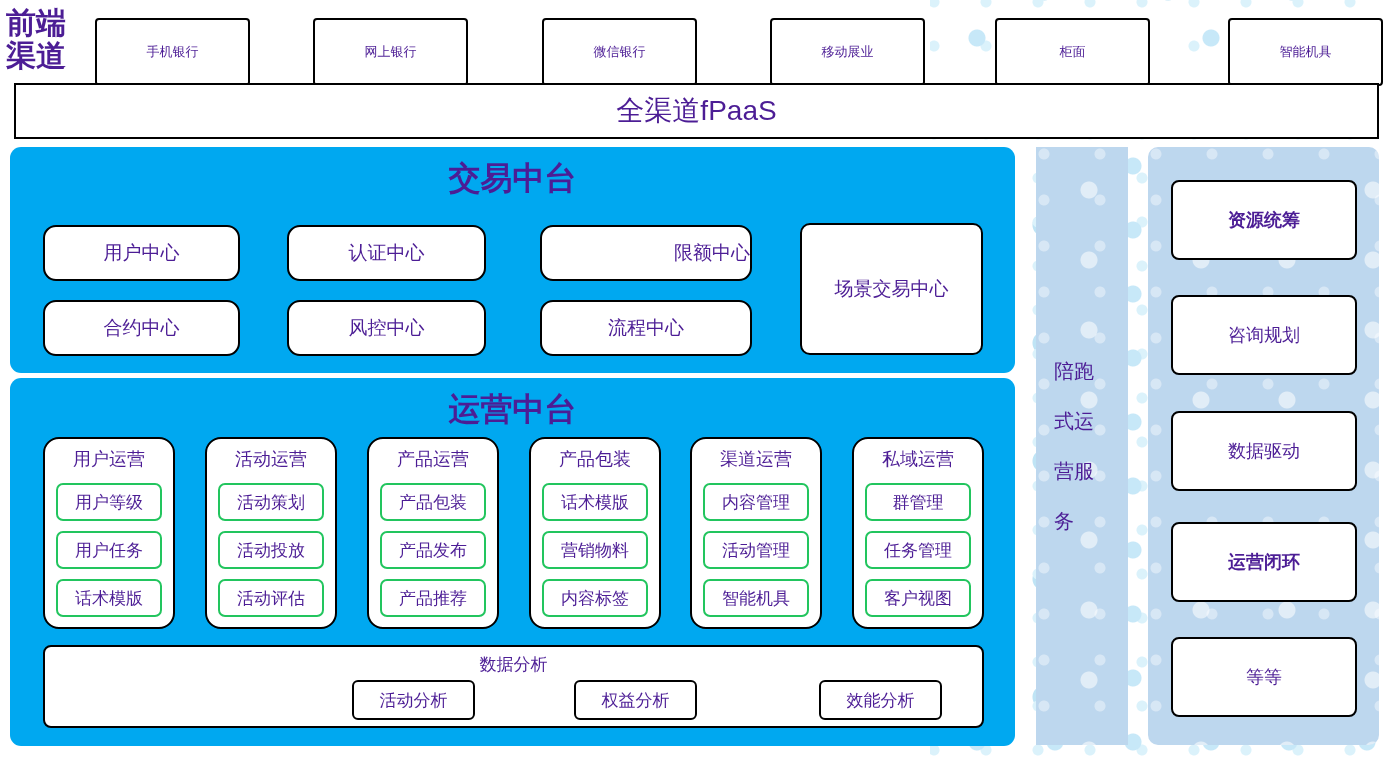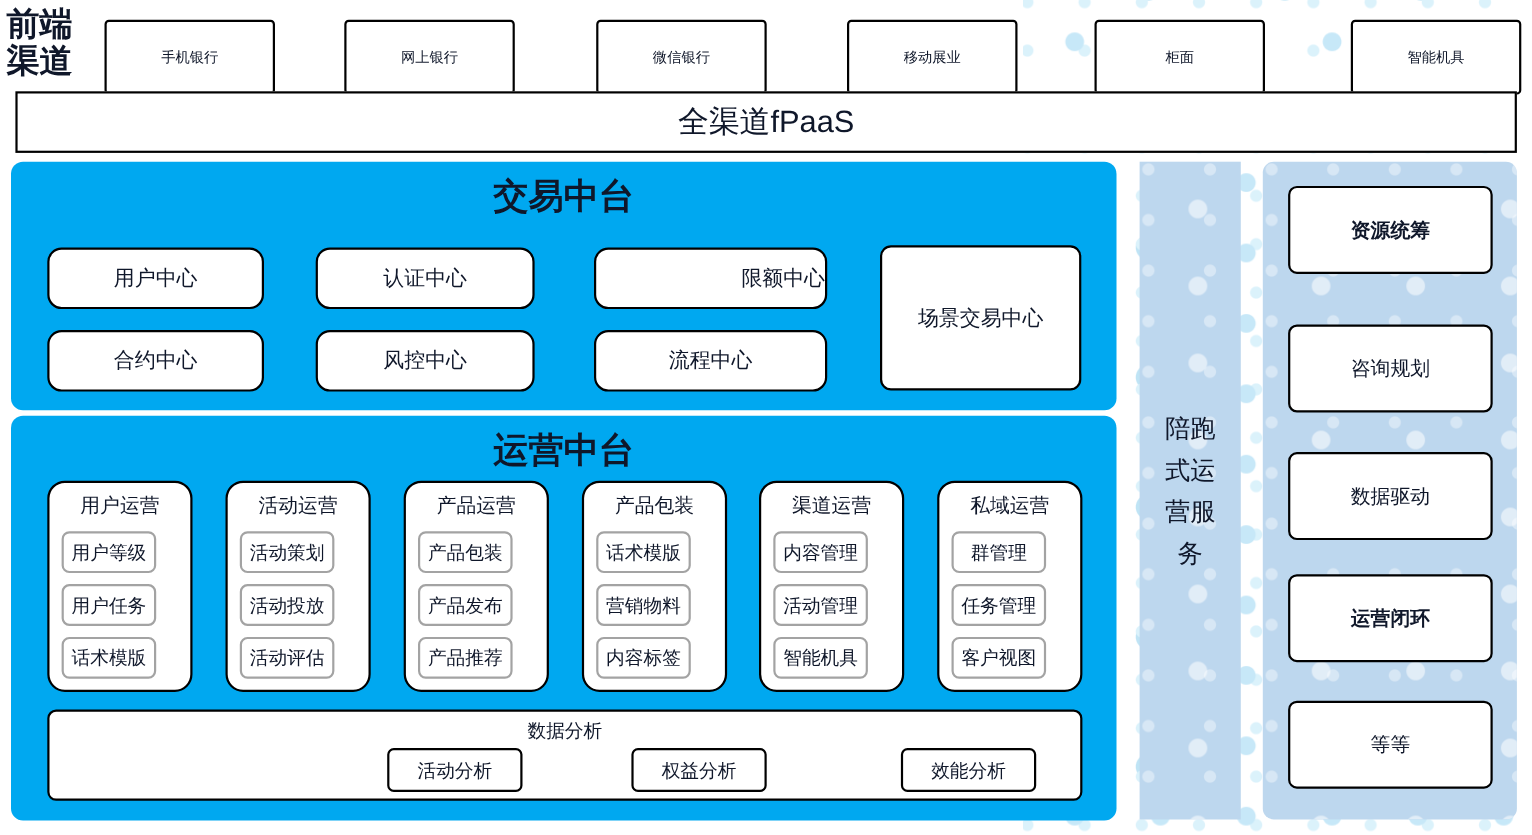--- a/index.html
+++ b/index.html
@@ -1,18 +1,18 @@
 <!DOCTYPE html>
 <html><head>
 <meta charset="utf-8">
 <style>
   html,body{margin:0;padding:0;background:#fff;}
   #stage{
     position:relative;width:1393px;height:759px;overflow:hidden;
-    font-family:"Liberation Sans","DejaVu Sans",sans-serif;color:#0f172a;background:#fff;
+    font-family:"Liberation Sans","DejaVu Sans",sans-serif;color:#4c1d95;background:#fff;
   }
   
   .dots-bg{
     position:absolute;left:930px;top:0;width:463px;height:759px;z-index:0;
     background-image:
       radial-gradient(circle, #c7e8f8 8px, transparent 9px),
       radial-gradient(circle, #dbf2fb 5px, transparent 6px),
       radial-gradient(circle, #bfe4f5 11px, transparent 12px);
     background-size:78px 64px, 52px 44px, 124px 118px;
     background-position:8px 6px, 30px 24px, 52px 48px;
@@ -57,43 +57,43 @@
   .scene-box{border-radius:10px;font-size:19px;}
   
   .group{
     position:absolute;top:59px;width:132px;height:192px;background:#fff;
     border:2px solid #000;border-radius:16px;box-sizing:border-box;z-index:2;
   }
   .group-title{
     position:absolute;top:8px;left:0;right:0;text-align:center;font-size:18px;
   }
   .sub-box{
-    position:absolute;left:11px;width:86px;height:38px;border-radius:7px;
-    border:2px solid #a3a3a3;background:#fff;display:flex;align-items:center;
+    position:absolute;left:11px;width:106px;height:38px;border-radius:7px;
+    border:2px solid #22c55e;background:#fff;display:flex;align-items:center;
     justify-content:center;font-size:17px;box-sizing:border-box;
   }
   .sub-0{top:44px;} .sub-1{top:92px;} .sub-2{top:140px;}
   
   .analysis{
     position:absolute;left:33px;top:267px;width:941px;height:83px;background:#fff;
     border:2px solid #000;border-radius:8px;box-sizing:border-box;z-index:2;
   }
   .analysis-title{position:absolute;top:6px;left:0;right:0;text-align:center;font-size:17px;}
   .analysis-box{
     position:absolute;top:33px;width:123px;height:40px;border:2px solid #000;
     border-radius:6px;background:#fff;display:flex;align-items:center;
     justify-content:center;font-size:17px;box-sizing:border-box;
   }
   
   .companion-bar{
     position:absolute;left:1036px;top:147px;width:92px;height:598px;
     background:#bdd7ee;z-index:1;display:flex;align-items:center;justify-content:center;
   }
   .companion-text{
-    width:56px;text-align:center;font-size:23px;line-height:38px;z-index:2;position:relative;
+    width:56px;text-align:left;font-size:20px;line-height:50px;z-index:2;position:relative;
   }
   .services-panel{
     position:absolute;left:1148px;top:147px;width:231px;height:598px;
     background:#bdd7ee;border-radius:10px;z-index:1;
   }
   .service-box{
     left:23px;width:186px;height:80px;border-radius:8px;font-size:18px;
   }
   .bold{font-weight:bold;}
 </style>
@@ -244,21 +244,21 @@
     </div>
   </div>
 
   <div class="companion-bar">
     <div class="dots-overlay"></div>
     <div class="companion-text">陪跑式运营服务</div>
   </div>
 
   <div class="services-panel">
     <div class="dots-overlay"></div>
-    <div class="wbox service-box bold" style="top:22px;align-items:center;">
+    <div class="wbox service-box bold" style="top:33px;align-items:center;">
         <span>资源统筹</span>
       </div>
     <div class="wbox service-box" style="top:148px;">
         <span>咨询规划</span>
       </div>
     <div class="wbox service-box" style="top:264px;">
         <span>数据驱动</span>
       </div>
     <div class="wbox service-box bold" style="top:375px;">
         <span>运营闭环</span>

